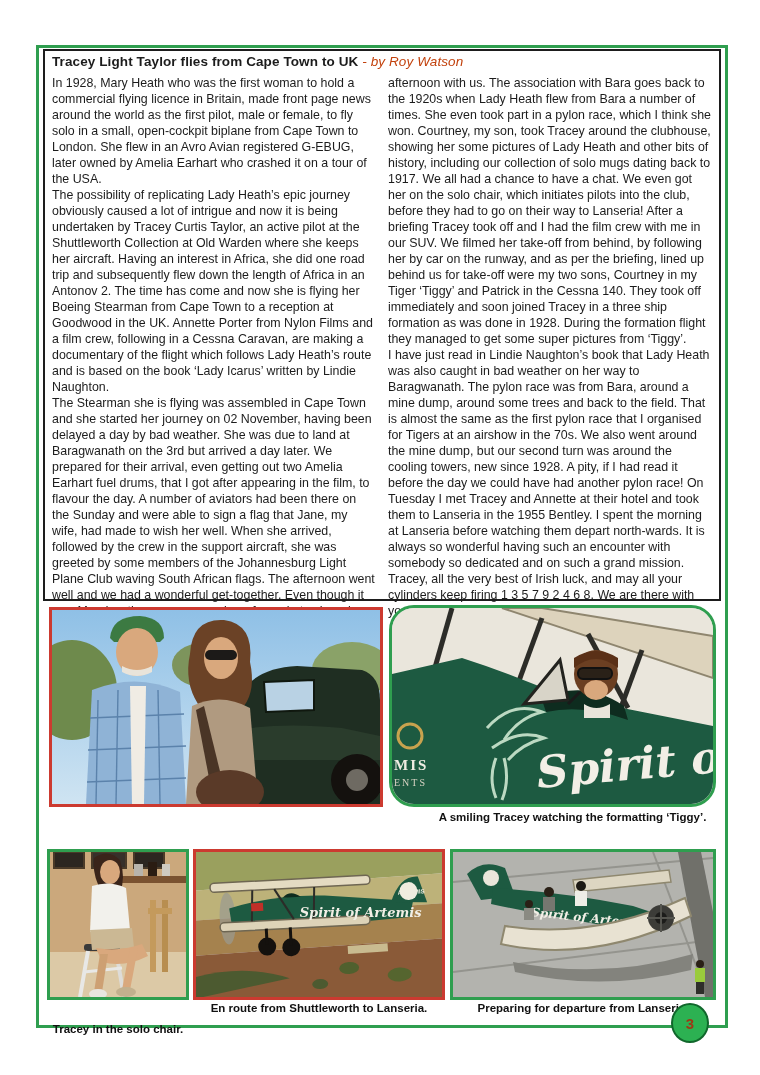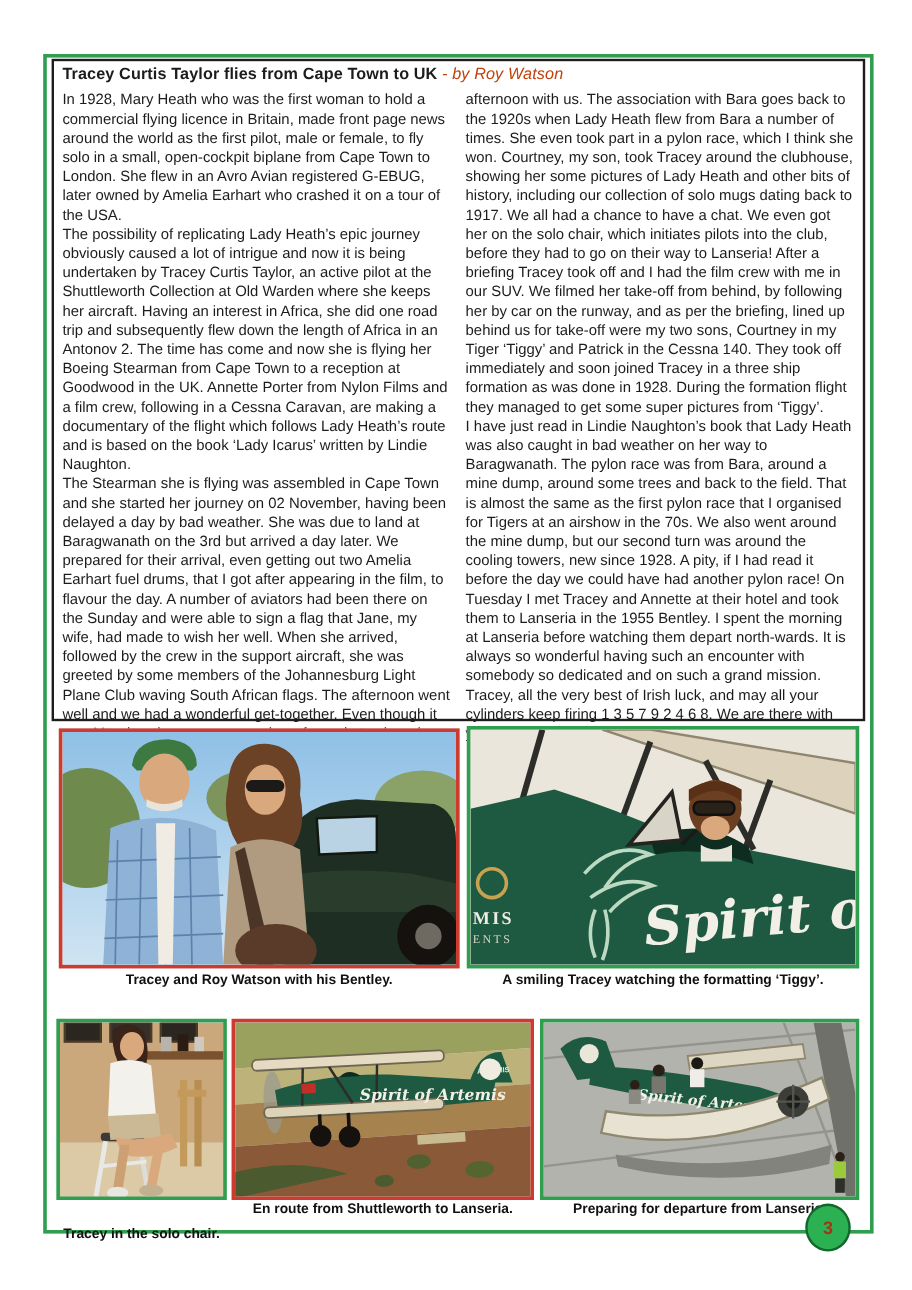--- a/index.html
+++ b/index.html
@@ -27,21 +27,21 @@
 </style>
 </head>
 <body>
 
 <div class="page">
 
   <div class="frame"></div>
 
   <div class="article-box">
     <div class="title-row">
-      <span>Tracey Curtis Taylor flies from Cape Town to UK</span>
+      <span>Tracey Light Taylor flies from Cape Town to UK</span>
       <span class="byline">- by Roy Watson</span>
     </div>
     <div class="columns">
       <div class="col">
         <p>In 1928, Mary Heath who was the first woman to hold a commercial flying licence in Britain, made front page news around the world as the first pilot, male or female, to fly solo in a small, open-cockpit biplane from Cape Town to London. She flew in an Avro Avian registered G-EBUG, later owned by Amelia Earhart who crashed it on a tour of the USA.</p>
         <p>The possibility of replicating Lady Heath’s epic journey obviously caused a lot of intrigue and now it is being undertaken by Tracey Curtis Taylor, an active pilot at the Shuttleworth Collection at Old Warden where she keeps her aircraft. Having an interest in Africa, she did one road trip and subsequently flew down the length of Africa in an Antonov 2. The time has come and now she is flying her Boeing Stearman from Cape Town to a reception at Goodwood in the UK. Annette Porter from Nylon Films and a film crew, following in a Cessna Caravan, are making a documentary of the flight which follows Lady Heath’s route and is based on the book ‘Lady Icarus’ written by Lindie Naughton.</p>
         <p>The Stearman she is flying was assembled in Cape Town and she started her journey on 02 November, having been delayed a day by bad weather. She was due to land at Baragwanath on the 3rd but arrived a day later. We prepared for their arrival, even getting out two Amelia Earhart fuel drums, that I got after appearing in the film, to flavour the day. A number of aviators had been there on the Sunday and were able to sign a flag that Jane, my wife, had made to wish her well. When she arrived, followed by the crew in the support aircraft, she was greeted by some members of the Johannesburg Light Plane Club waving South African flags. The afternoon went well and we had a wonderful get-together. Even though it was Monday, there were a number of people to cheer her on, and I think that the team really enjoyed the</p>
       </div>
       <div class="col">
         <p>afternoon with us. The association with Bara goes back to the 1920s when Lady Heath flew from Bara a number of times. She even took part in a pylon race, which I think she won. Courtney, my son, took Tracey around the clubhouse, showing her some pictures of Lady Heath and other bits of history, including our collection of solo mugs dating back to 1917. We all had a chance to have a chat. We even got her on the solo chair, which initiates pilots into the club, before they had to go on their way to Lanseria! After a briefing Tracey took off and I had the film crew with me in our SUV. We filmed her take-off from behind, by following her by car on the runway, and as per the briefing, lined up behind us for take-off were my two sons, Courtney in my Tiger ‘Tiggy’ and Patrick in the Cessna 140. They took off immediately and soon joined Tracey in a three ship formation as was done in 1928. During the formation flight they managed to get some super pictures from ‘Tiggy’.</p>
@@ -92,21 +92,21 @@
         <path d="M138 44 Q140 8 172 10 Q202 14 198 52 Q204 80 192 96 L146 94 Q132 72 138 44Z" fill="#6b4226"></path>
         <ellipse cx="169" cy="48" rx="17" ry="21" fill="#d9a87d"></ellipse>
         <rect x="153" y="40" width="32" height="10" rx="5" fill="#1c1a18"></rect>
         <path d="M140 96 Q169 82 198 98 L206 194 L134 194 Z" fill="#b09a80"></path>
         <path d="M152 96 L176 194 L162 194 L144 100 Z" fill="#4a3526"></path>
         <ellipse cx="178" cy="182" rx="34" ry="22" fill="#5a3a28"></ellipse>
       </g>
     </svg>
   </div>
 
-  <div class="photo green-border" style="left:389px;top:605px;width:327px;height:202px;">
+  <div class="photo green-border" style="left:389px;top:605px;width:327px;height:202px;border-radius:25px;">
     <svg width="321" height="196" viewBox="0 0 321 196">
       <rect x="0" y="0" width="321" height="196" fill="#eae6dc"></rect>
       <polygon points="110,0 321,70 321,28 150,0" fill="#ddd3bc" stroke="#8f866f" stroke-width="2"></polygon>
       <g stroke="#2c2c28" stroke-width="5">
         <line x1="150" y1="10" x2="120" y2="92"></line>
         <line x1="250" y1="42" x2="228" y2="102"></line>
         <line x1="196" y1="26" x2="236" y2="100"></line>
         <line x1="60" y1="0" x2="40" y2="70"></line>
       </g>
       <path d="M0 66 L70 50 Q120 66 170 88 L321 118 L321 196 L0 196 Z" fill="#1d5a41"></path>
@@ -126,22 +126,21 @@
         <path d="M104 150 Q96 170 104 190"></path>
         <path d="M112 150 Q118 172 110 192"></path>
       </g>
       <circle cx="18" cy="128" r="12" fill="none" stroke="#c8a24e" stroke-width="3"></circle>
       <text x="2" y="162" fill="#efece2" font-size="15" font-weight="bold" font-family="Liberation Serif, serif" letter-spacing="2">MIS</text>
       <text x="2" y="178" fill="#d8d4c4" font-size="10" font-family="Liberation Serif, serif" letter-spacing="2">ENTS</text>
       <text x="146" y="180" fill="#f2efe6" font-size="44" class="script-text" transform="rotate(-5 146 180)">Spirit of</text>
     </svg>
   </div>
 
-  <div class="caption" style="left:49px;top:811px;width:334px;">Tracey and Roy Watson with his Bentley.</div>
-  <div class="caption" style="left:389px;top:811px;width:327px;text-align:center;">A smiling Tracey watching the formatting ‘Tiggy’.</div>
+  <div class="caption" style="left:409px;top:811px;width:327px;text-align:center;">A smiling Tracey watching the formatting ‘Tiggy’.</div>
 
   <div class="photo green-border" style="left:47px;top:849px;width:142px;height:151px;">
     <svg width="136" height="145" viewBox="0 0 136 145">
       <rect x="0" y="0" width="136" height="145" fill="#cba87c"></rect>
       <rect x="0" y="100" width="136" height="45" fill="#dcc9a6"></rect>
       <g>
         <rect x="4" y="0" width="30" height="16" fill="#2c2620" stroke="#4a3a28" stroke-width="2"></rect>
         <rect x="42" y="0" width="34" height="16" fill="#37302a" stroke="#4a3a28" stroke-width="2"></rect>
         <rect x="84" y="0" width="30" height="16" fill="#2c2620" stroke="#4a3a28" stroke-width="2"></rect>
       </g>

